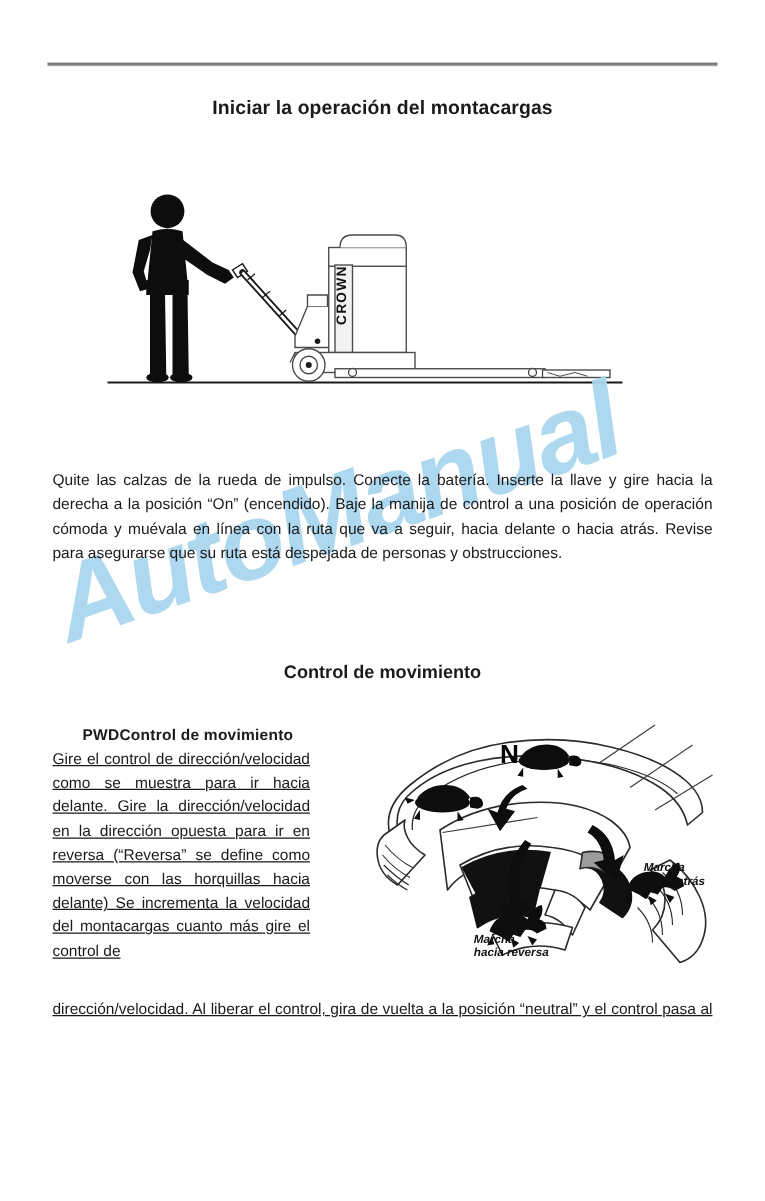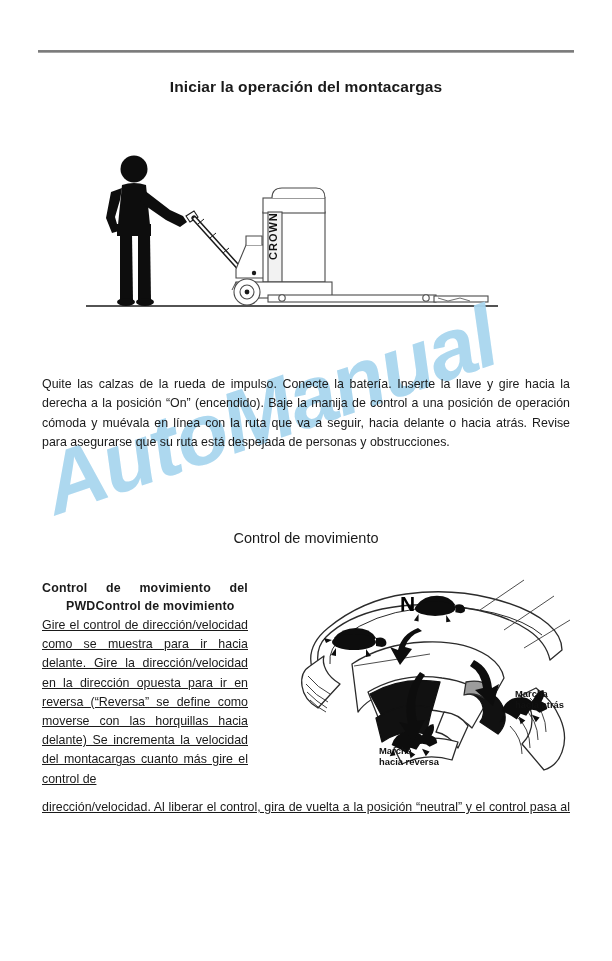--- a/index.html
+++ b/index.html
@@ -77,21 +77,21 @@
     letter-spacing: 0.1px;
     z-index: 6;
   }
   .section-title {
     position: absolute;
     left: 0;
     top: 530px;
     width: 612px;
     text-align: center;
     font-size: 14.5px;
-    font-weight: normal;
+    font-weight: bold;
     z-index: 6;
   }
 
   
   .figure-top {
     position: absolute;
     left: 82px;
     top: 138px;
     width: 420px;
     height: 180px;
@@ -190,20 +190,21 @@
   }
 
   
   .dg-label {
     position: absolute;
     font-size: 9.4px;
     font-weight: bold;
     line-height: 11.4px;
     color: #111111;
     z-index: 6;
+    font-style: italic;
   }
   .dg-label.back { left: 515px; top: 688px; }
   .dg-label.fwd  { left: 379px; top: 745px; }
   .dg-n {
     position: absolute;
     left: 400px;
     top: 592px;
     font-size: 21px;
     font-weight: bold;
     font-family: "Liberation Sans", sans-serif;
@@ -289,21 +290,20 @@
 
   <div class="watermark">
     <div class="watermark-text">AutoManual</div>
   </div>
 
   <div class="intro-par">Quite las calzas de la rueda de impulso. Conecte la batería. Inserte la llave y gire hacia la derecha a la posición “On” (encendido). Baje la manija de control a una posición de operación cómoda y muévala en línea con la ruta que va a seguir, hacia delante o hacia atrás. Revise para asegurarse que su ruta está despejada de personas y obstrucciones.</div>
 
   <div class="section-title">Control de movimiento</div>
 
   <div class="col-left">
-    <h3>Control de movimiento del</h3>
     <h3 class="tight">PWDControl de movimiento</h3>
     <p>Gire el control de dirección/velocidad como se muestra para ir hacia delante. Gire la dirección/velocidad en la dirección opuesta para ir en reversa (“Reversa” se define como moverse con las horquillas hacia delante) Se incrementa la velocidad del montacargas cuanto más gire el control de</p>
   </div>
 
   <div class="figure-handle">
     <svg viewBox="0 0 282 212" width="282" height="212" xmlns="http://www.w3.org/2000/svg">
       <g stroke="#2b2b2b" fill="#ffffff" stroke-width="1.3" stroke-linejoin="round">
 
         <path d="M14 96 q-6 -22 16 -40 q34 -28 78 -34 q44 -6 84 4 q38 9 58 26 q14 12 14 26 l-12 10 q-4 -18 -22 -30 q-24 -16 -62 -22 q-46 -7 -84 1 q-36 8 -56 28 q-10 10 -8 26 z"></path>
 

